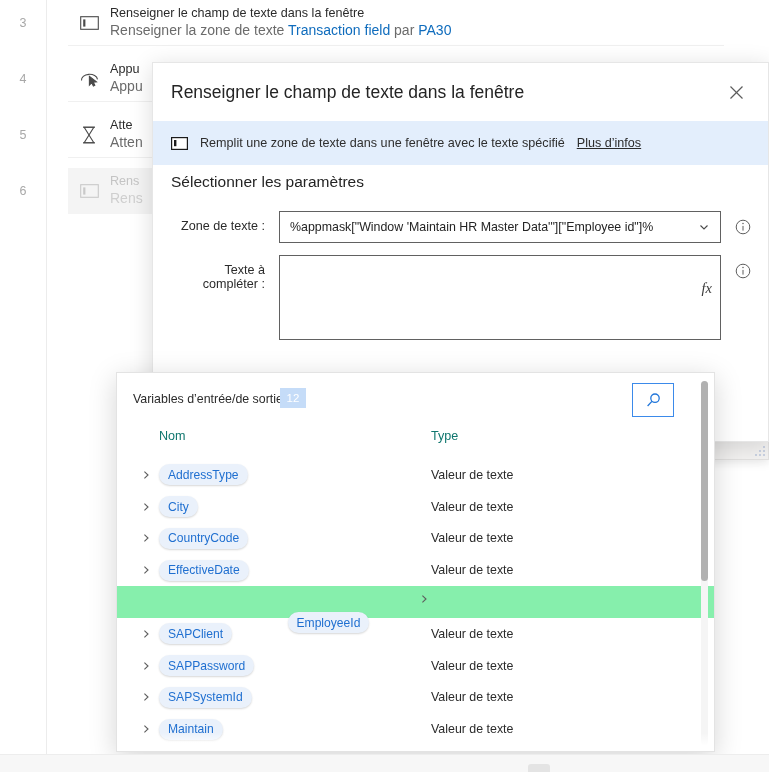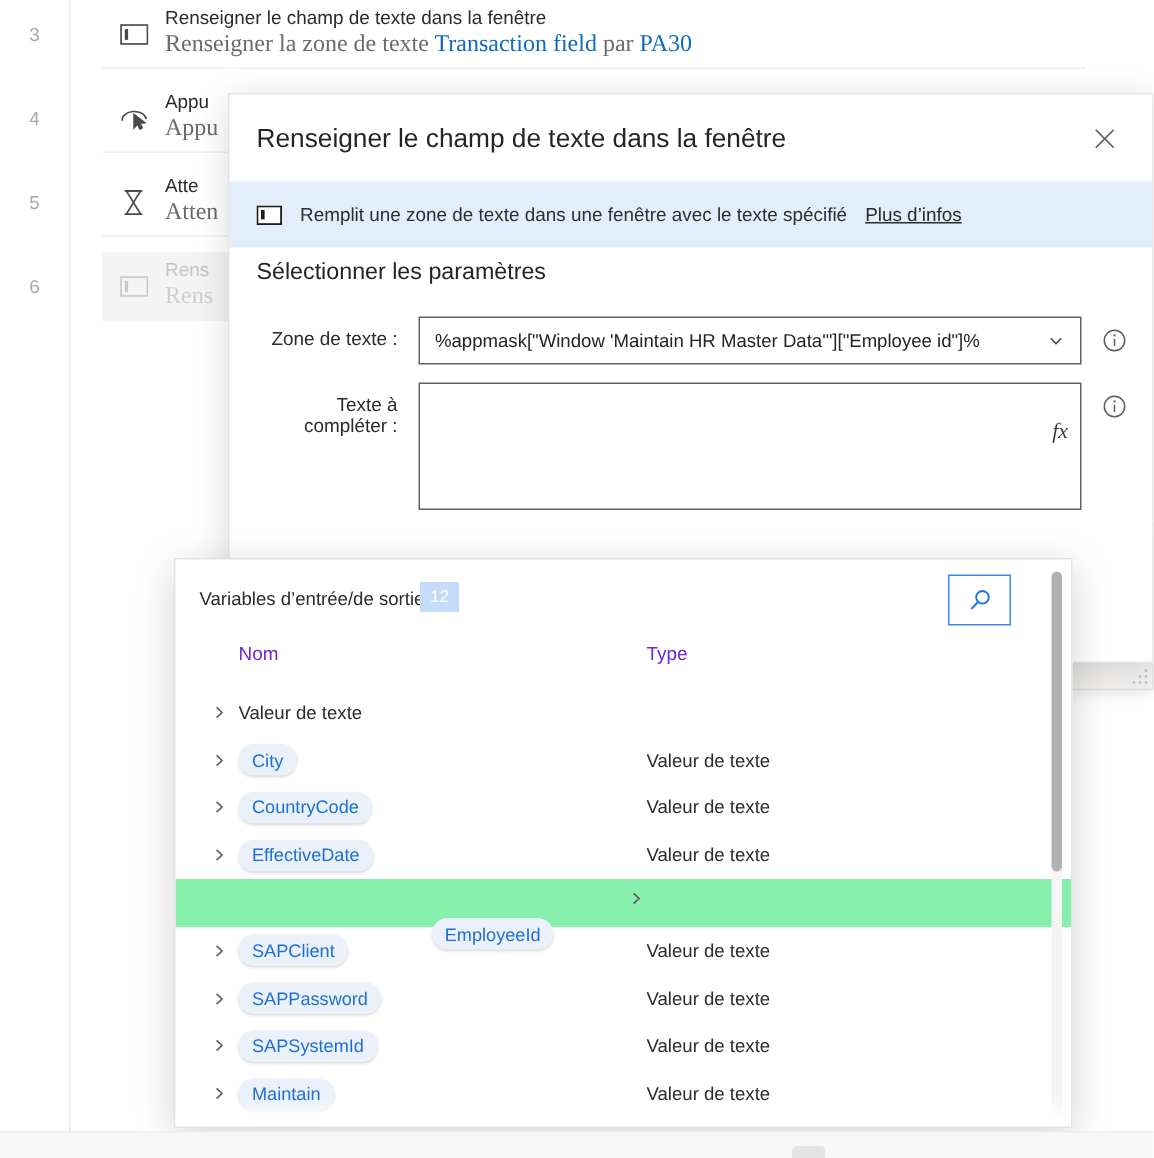--- a/index.html
+++ b/index.html
@@ -29,21 +29,21 @@
     display: flex; align-items: center;
   }
   .step-card.sel { background: #f4f4f4; border-bottom-color: #f4f4f4; }
   .step-ico {
     width: 42px; flex: 0 0 42px; display: flex; align-items: center; justify-content: center;
     color: #4a4a4a;
   }
   .step-card.sel .step-ico { color: #c9c9c9; }
   .step-txt { display: flex; flex-direction: column; justify-content: center; line-height: 1.25; }
   .step-title { font-size: 12.6px; color: #2b2b2b; white-space: nowrap; }
-  .step-sub { font-size: 16px; color: #6b6b6b; white-space: nowrap; font-family: Liberation Serif, serif; }
+  .step-sub { font-size: 14px; color: #6b6b6b; white-space: nowrap; }
   .step-card.sel .step-title { color: #c4c4c4; }
   .step-card.sel .step-sub { color: #cfcfcf; }
   .lnk { color: #0f6cbd; }
 
   
   .bg-dialog {
     position: absolute; left: 600px; top: 348px; width: 169px; height: 112px;
     background: #f3f2f1; border: 1px solid #e2e1e0;
     box-shadow: 0 2px 10px rgba(0,0,0,.10);
   }
@@ -126,21 +126,21 @@
     display: flex; align-items: center; justify-content: center;
   }
   .search-btn {
     position: absolute; right: 40px; top: 10px; width: 42px; height: 34px;
     border: 1px solid #3b8aea; background: #fff; color: #2176da;
     display: flex; align-items: center; justify-content: center; cursor: pointer;
   }
 
   .vars-cols {
     display: flex; height: 30px; align-items: flex-start;
-    padding-left: 42px; font-size: 12.6px; color: #6d28d9;
+    padding-left: 42px; font-size: 12.6px; color: #0f766e;
   }
   .col-nom { width: 272px; flex: 0 0 272px; }
   .col-type { flex: 1; }
 
   .vrow {
     display: flex; align-items: center; height: 31.8px;
     padding-left: 16px; cursor: pointer;
   }
   .vrow.hl { background: #86efac; flex-direction: column; }
   .vrow-exp {
@@ -349,20 +349,23 @@
       <div class="col-type">Type</div>
     </div>
 
     <div id="vrows-host">
         <div class="vrow">
           <div class="vrow-exp">
             <svg width="10" height="10" viewBox="0 0 10 10" fill="none" stroke="currentColor" stroke-width="1.1">
               <polyline points="3.4,1.6 7,5 3.4,8.4"></polyline>
             </svg>
           </div>
+          <div class="vrow-name">
+            <span class="pill">AddressType</span>
+          </div>
           <div class="vrow-type">Valeur de texte</div>
         </div>
         <div class="vrow">
           <div class="vrow-exp">
             <svg width="10" height="10" viewBox="0 0 10 10" fill="none" stroke="currentColor" stroke-width="1.1">
               <polyline points="3.4,1.6 7,5 3.4,8.4"></polyline>
             </svg>
           </div>
           <div class="vrow-name">
             <span class="pill">City</span>

